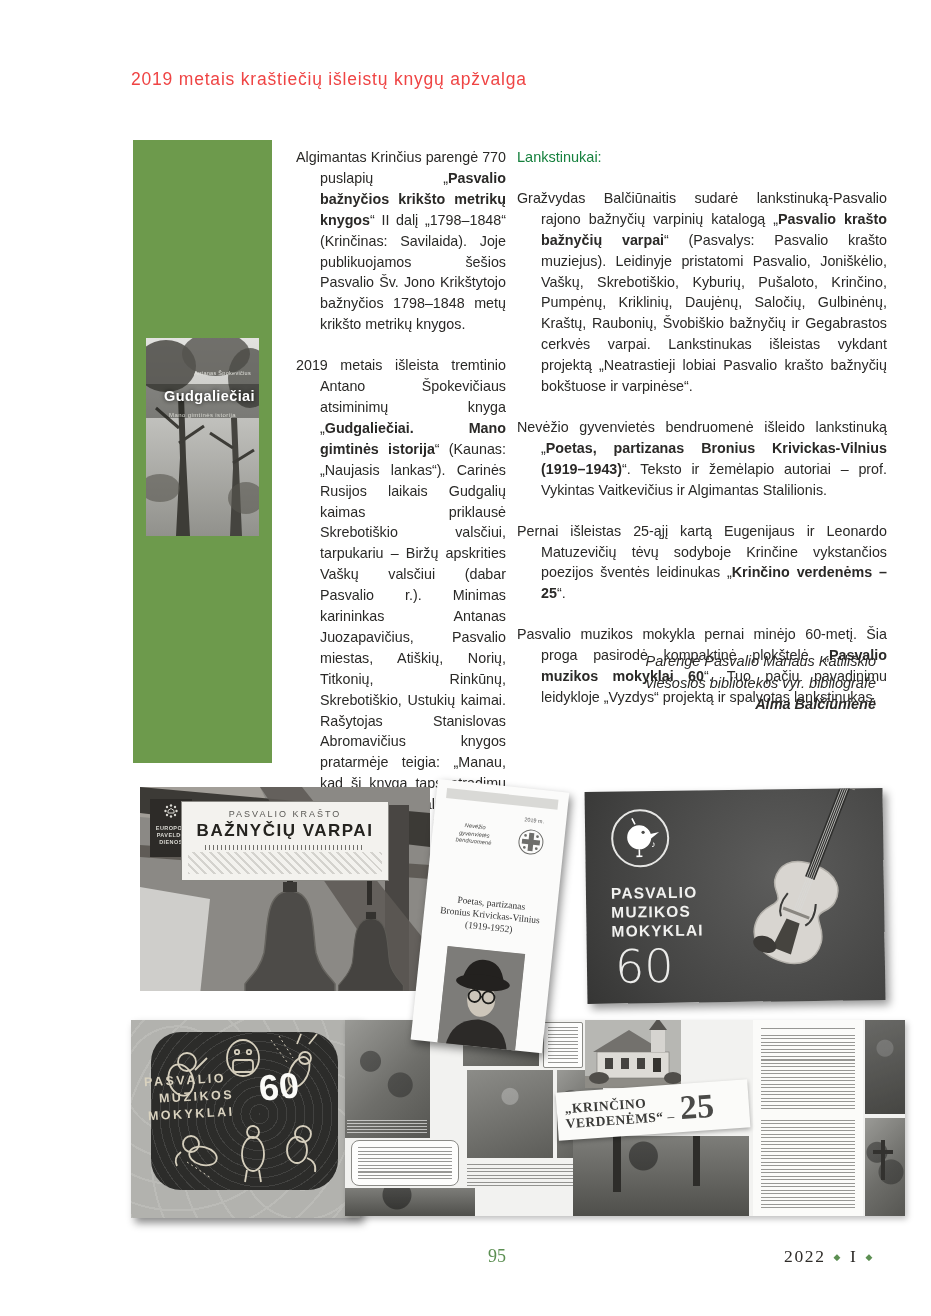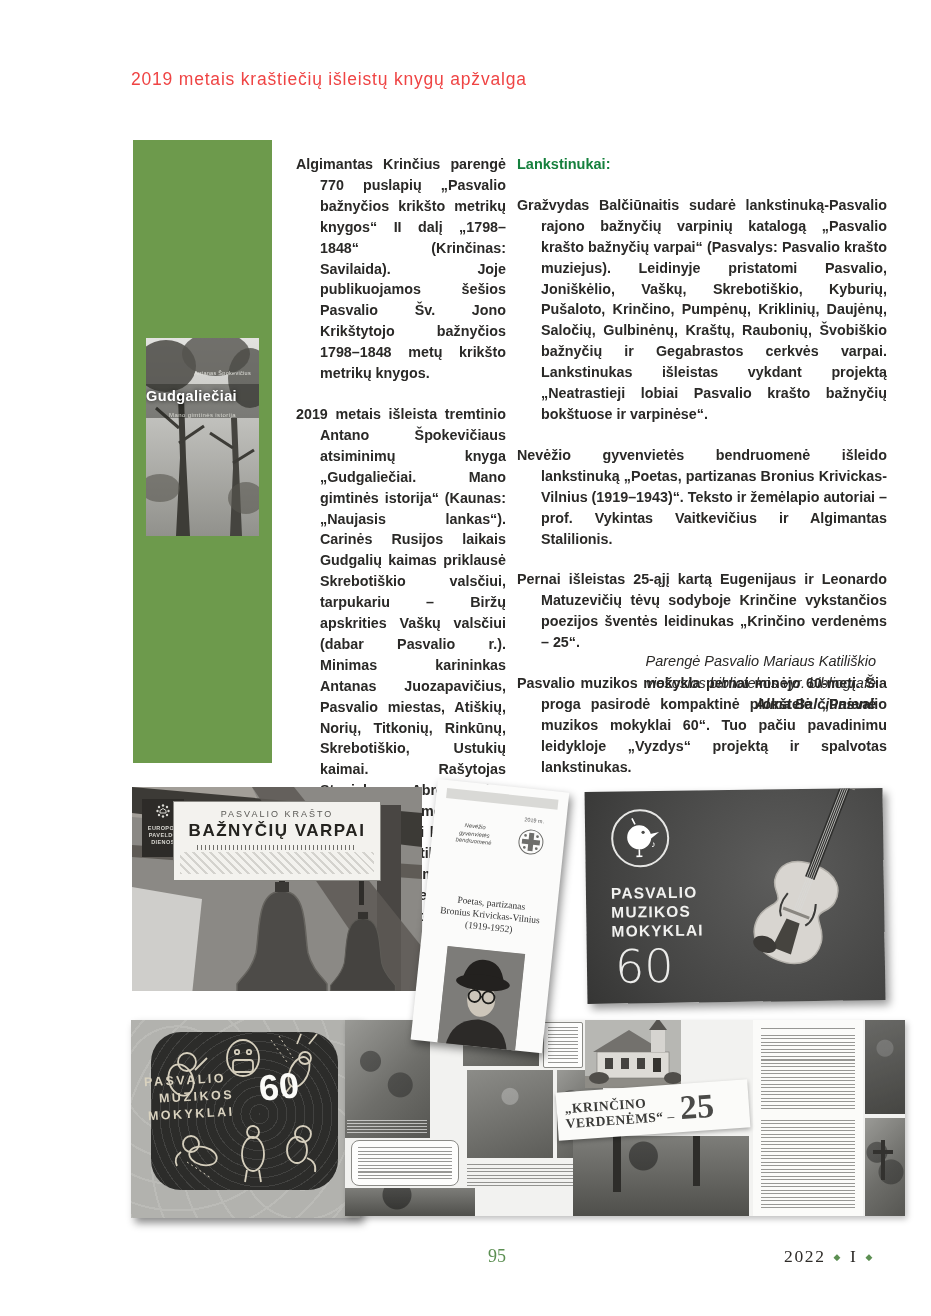--- a/index.html
+++ b/index.html
@@ -9,42 +9,42 @@
   
   .doc-header{position:absolute;left:131px;top:69px;font-size:17.5px;letter-spacing:.8px;
               color:#ef4444;font-weight:500;}
 
   
   .green-bar{position:absolute;left:133px;top:140px;width:139px;height:623px;background:#6d9a4c;}
   .book-cover{position:absolute;left:13px;top:198px;width:113px;height:198px;overflow:hidden;
               background:linear-gradient(#e3e3e0,#bdbdb9 45%,#91918c);}
   .book-cover svg{position:absolute;left:0;top:0;}
   .bc-author{position:absolute;left:0;right:8px;top:32px;text-align:right;font-size:5.5px;color:#e0e0da;letter-spacing:.3px;}
-  .bc-title{position:absolute;left:0;right:11px;top:50px;text-align:left;font-size:14.5px;font-weight:bold;
+  .bc-title{position:absolute;left:0;right:4px;top:50px;text-align:right;font-size:14.5px;font-weight:bold;
             color:#ffffff;letter-spacing:.4px;text-shadow:0 0 4px rgba(0,0,0,.8);}
   .bc-subtitle{position:absolute;left:0;right:0;top:74px;text-align:center;font-size:6px;color:#d9d9d2;letter-spacing:.4px;}
   .bc-band{position:absolute;left:0;right:0;top:46px;height:34px;background:rgba(35,35,32,.45);}
 
   
   .col{position:absolute;font-size:14.3px;line-height:20.9px;text-align:justify;}
-  .col p{margin:7px 0 20px 0;padding-left:24px;text-indent:-24px;font-weight:bold;}
+  .col p{margin:0 0 20px 0;padding-left:24px;text-indent:-24px;}
   .col-books{left:296px;top:147px;width:210px;}
   .col-leaflets{left:517px;top:147px;width:370px;}
   .green-heading{color:#15803d;font-size:14.5px;margin:0 0 20px 0;font-weight:500;}
   .credit{position:absolute;left:560px;top:651px;width:316px;text-align:right;font-style:italic;
           font-size:14.5px;line-height:21.5px;}
   .credit .name{font-weight:bold;}
 
   
   .fig{position:absolute;overflow:hidden;}
   .micro{background-image:repeating-linear-gradient(to bottom,rgba(70,70,66,.55) 0 1px,transparent 1px 3.5px);}
   .micro-light{background-image:repeating-linear-gradient(to bottom,rgba(255,255,255,.6) 0 1px,transparent 1px 3px);}
 
   
-  .fig-bells{left:132px;top:787px;width:290px;height:204px;background:#c2410c;}
+  .fig-bells{left:140px;top:787px;width:290px;height:204px;background:#c2410c;}
   .heritage-logo{position:absolute;left:10px;top:12px;width:42px;height:58px;background:#2d2b28;
                  color:#d9d8d2;text-align:center;padding-top:4px;box-sizing:border-box;}
   .heritage-logo .hl-text{font-size:5.5px;line-height:7px;letter-spacing:.4px;font-weight:bold;white-space:pre-line;margin-top:2px;}
   .bells-label{position:absolute;left:50%;transform:translateX(-50%);top:14px;width:208px;
                background:#f3f2ee;border:1px solid #8a8984;text-align:center;padding:7px 4px 6px;box-sizing:border-box;}
   .bl-small{font-size:9px;letter-spacing:2px;color:#5a5955;}
   .bl-title{font-size:17px;font-weight:bold;letter-spacing:1.5px;color:#24231f;margin-top:2px;}
   .bl-ticks{height:5px;width:160px;margin:4px auto 2px;
             background-image:repeating-linear-gradient(to right,#6f6e69 0 1px,transparent 1px 4px);}
   .bl-band{height:22px;margin:0 2px;opacity:.35;

